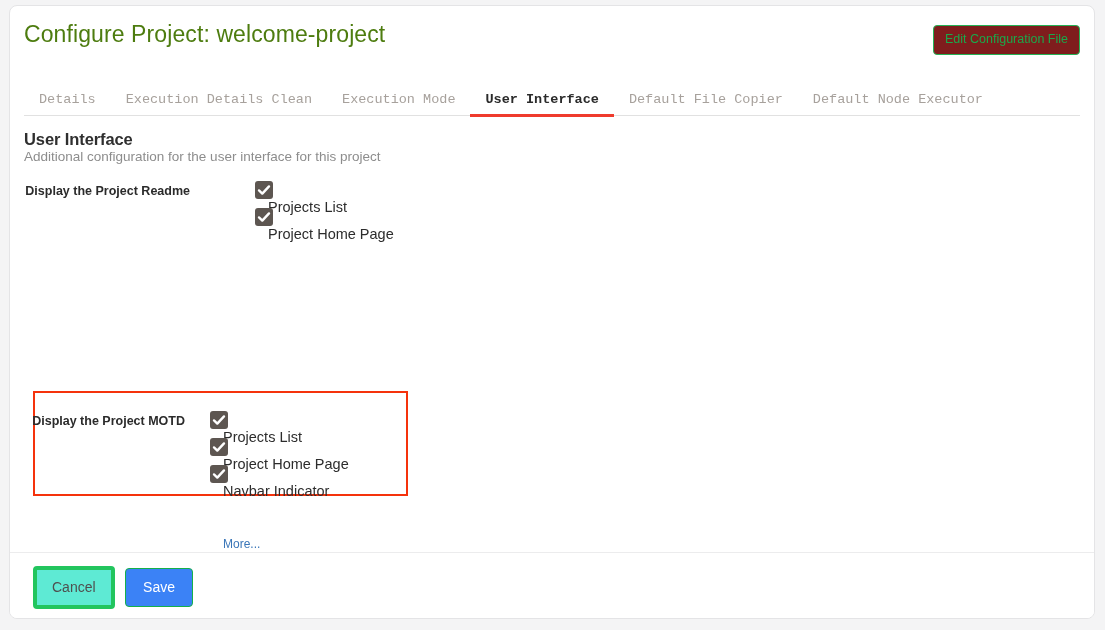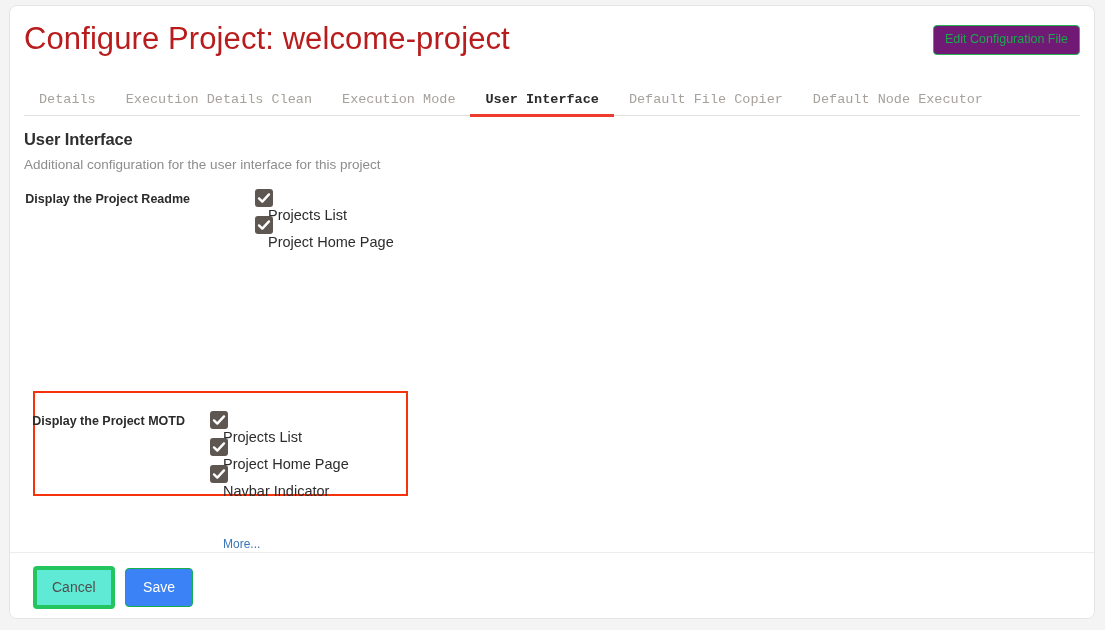--- a/index.html
+++ b/index.html
@@ -29,35 +29,35 @@
 
   
   .card-head {
     position: relative;
     height: 76px;
   }
   .page-title {
     position: absolute;
     left: 14px;
     top: 15px;
-    font-size: 31px;
+    font-size: 23px;
     font-weight: 400;
-    color: #b91c1c;
+    color: #4d7c0f;
     letter-spacing: 0.1px;
     white-space: nowrap;
   }
   .edit-config-btn {
     position: absolute;
     right: 14px;
     top: 19px;
     padding: 7px 11px 8px;
     font-size: 12.5px;
     font-family: "Liberation Sans", sans-serif;
     color: #1aa94b;
-    background: #701a75;
+    background: #7f1d1d;
     border: 1px solid #26b256;
     border-radius: 4px;
     cursor: pointer;
     line-height: 1;
     white-space: nowrap;
   }
 
   
   .tabs {
     position: relative;
@@ -98,21 +98,20 @@
     padding: 0 14px;
   }
   .section-title {
     margin-top: 14px;
     font-size: 16.5px;
     font-weight: bold;
     color: #2f2f2f;
     letter-spacing: -0.1px;
   }
   .section-sub {
-    margin-top: 8px;
     font-size: 13.5px;
     color: #8d8d8d;
   }
 
   .form-row {
     position: relative;
     display: flex;
     align-items: flex-start;
   }
   .row-label {

